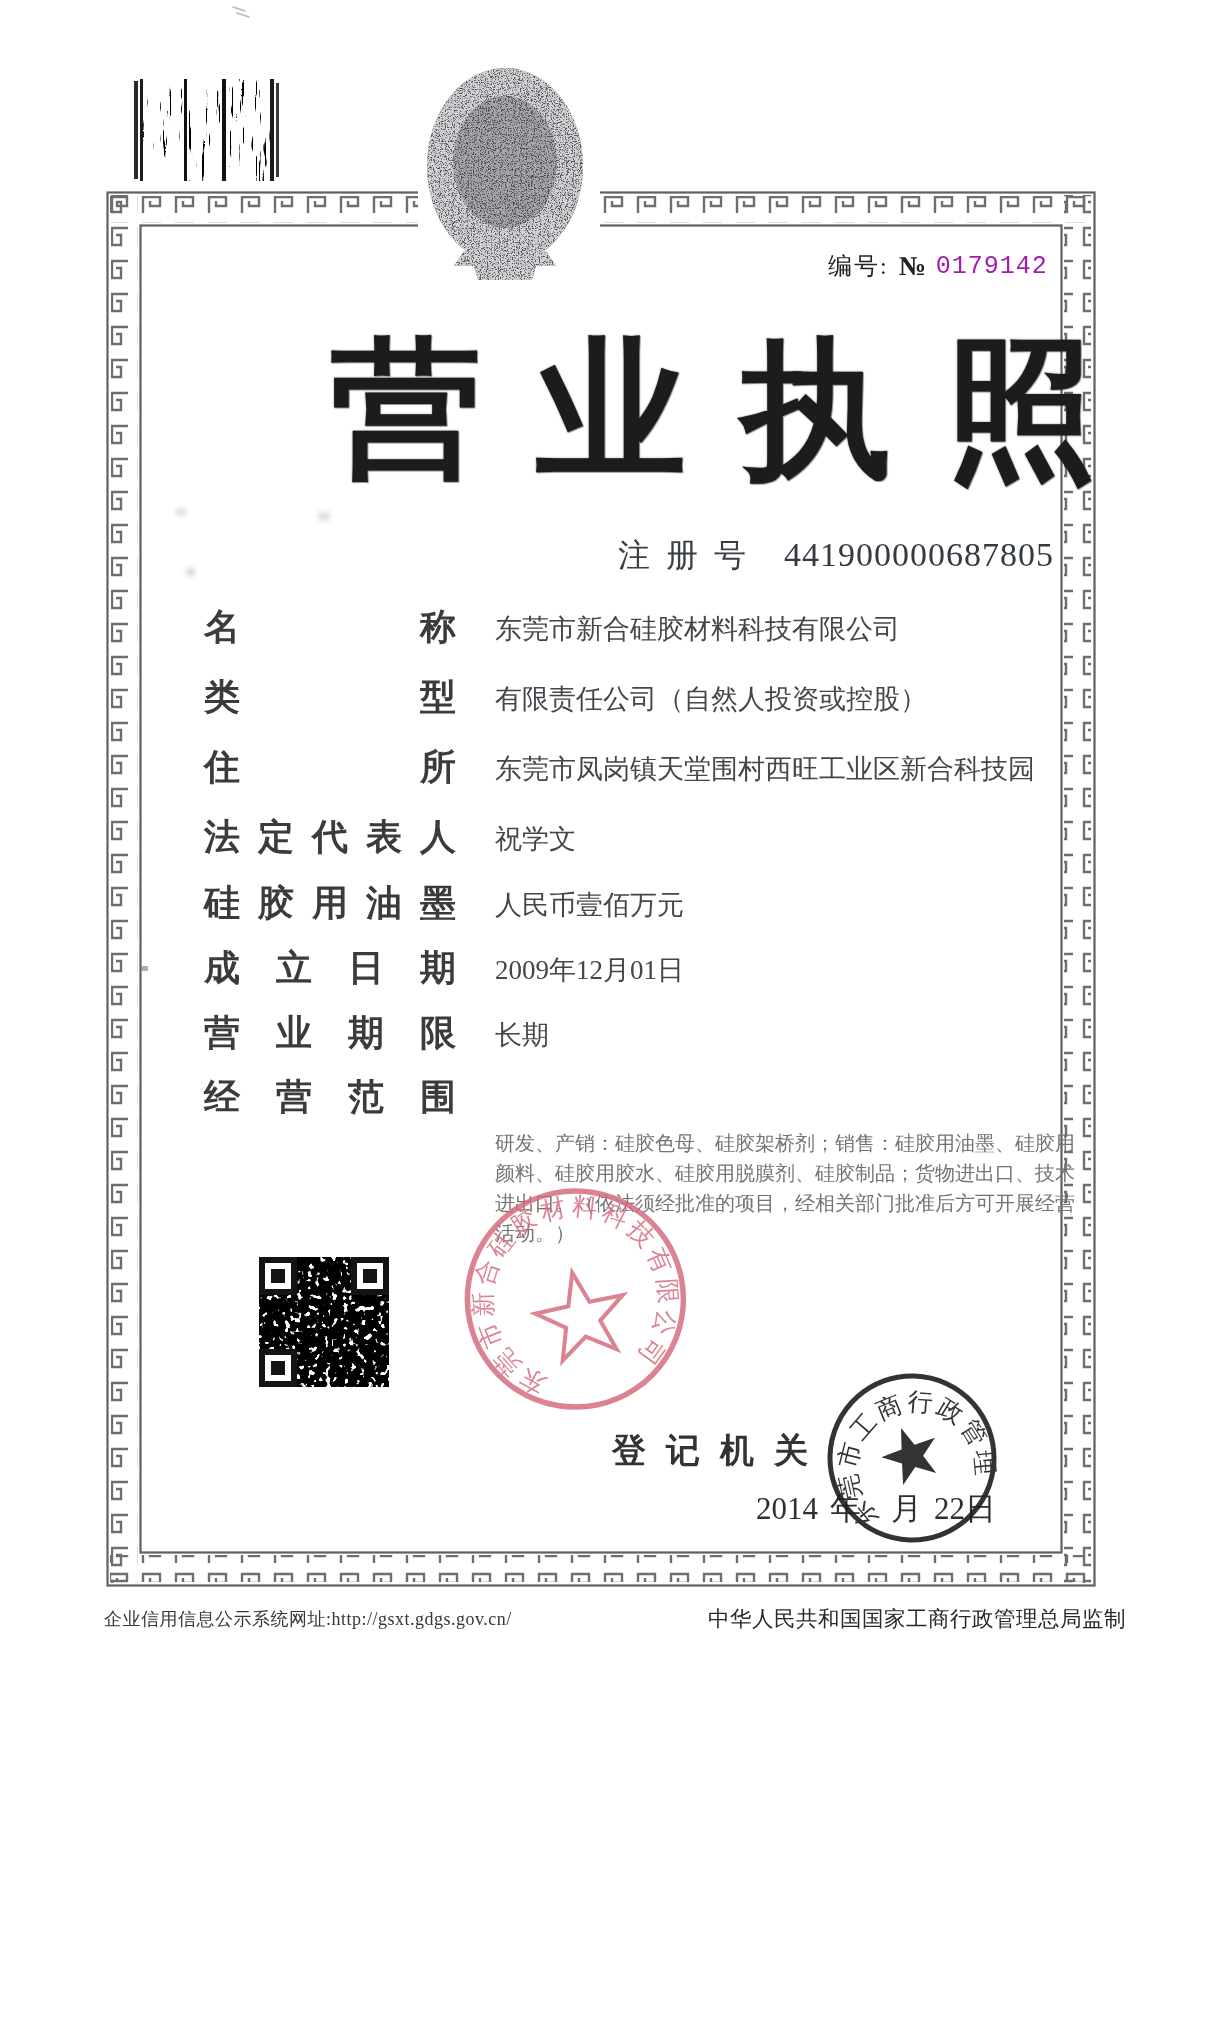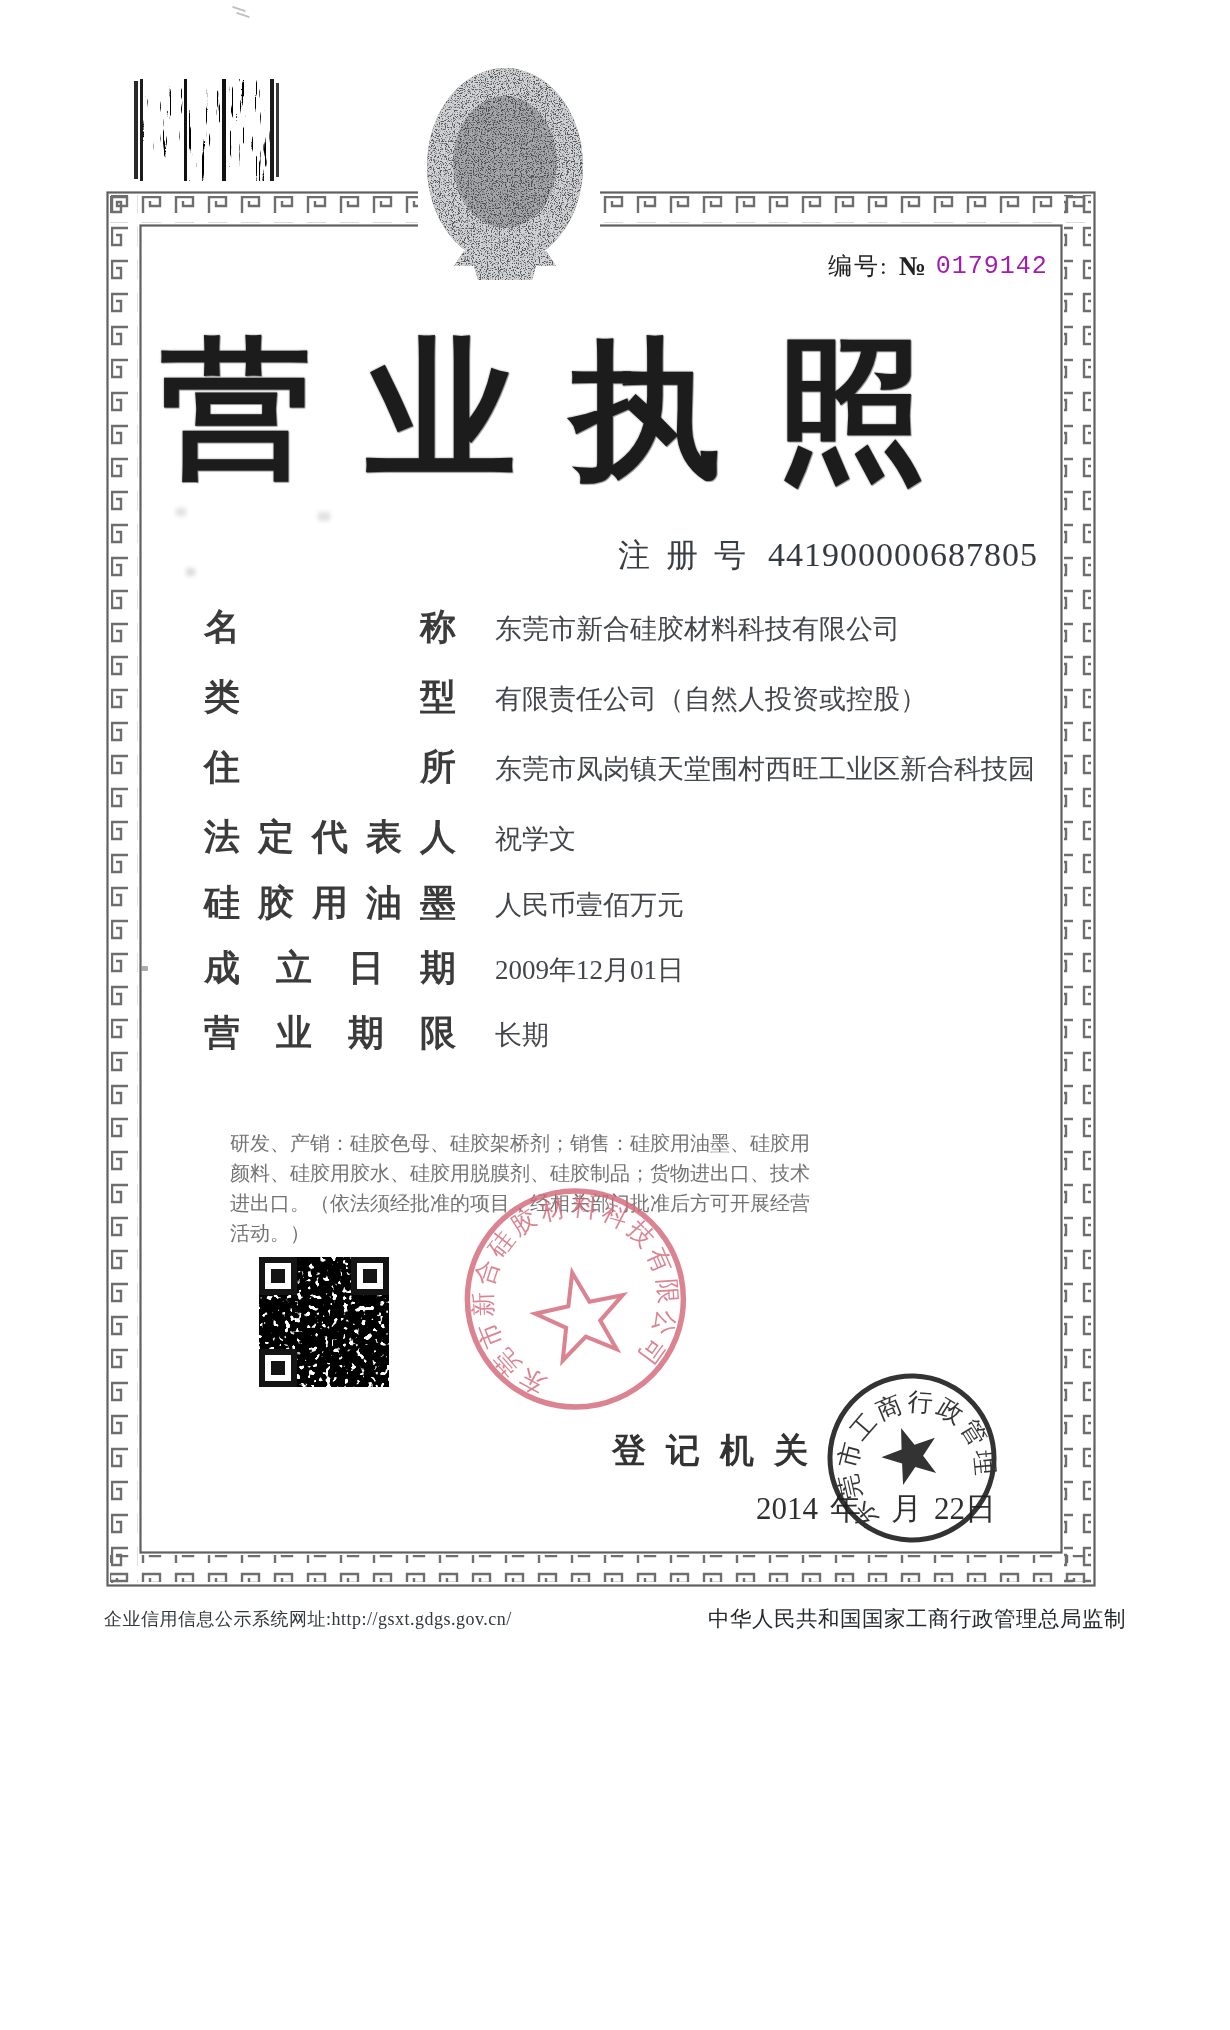--- a/index.html
+++ b/index.html
@@ -8,27 +8,27 @@
     font-family:"Liberation Serif","DejaVu Serif",serif;color:#2e2e2e;
   }
   .abs{position:absolute;}
   
   .serial{left:828px;top:250px;width:260px;display:flex;align-items:center;gap:10px;
     color:#222;}
   .serial .lbl{font-size:24px;letter-spacing:2px;}
   .serial .nomark{font-size:27px;font-weight:bold;}
   .serial .num{font-family:"Liberation Mono","DejaVu Sans Mono",monospace;font-size:25px;letter-spacing:1px;color:#a21caf;}
   
-  .title{left:106px;top:330px;width:990px;text-align:left;font-size:150px;font-weight:700;
+  .title{left:106px;top:330px;width:990px;text-align:right;font-size:150px;font-weight:700;
     letter-spacing:55px;padding-left:55px;color:#1c1c1c;line-height:160px;
     text-shadow:0 0 2px rgba(20,20,20,.6), 1px 1px 0 rgba(40,40,40,.35);}
   
   .regline{left:618px;top:534px;white-space:nowrap;color:#3a3f44;}
   .regline .rl{font-size:32px;letter-spacing:16px;}
-  .regline .rn{font-size:34px;letter-spacing:1px;margin-left:6px;color:#343a40;}
+  .regline .rn{font-size:34px;letter-spacing:1px;margin-left:22px;color:#343a40;}
   
   .row{left:204px;width:880px;display:flex;align-items:flex-start;gap:13px;}
   .flabel{display:inline-block;width:252px;text-align:justify;text-align-last:justify;
     font-size:36px;font-weight:600;color:#3b3b3b;line-height:42px;flex:0 0 252px;}
   .fvalue{margin-left:26px;font-size:27px;color:#43474b;line-height:36px;padding-top:5px;white-space:nowrap;}
   .row.scope .fvalue{white-space:normal;width:582px;font-size:20px;line-height:30px;padding-top:4px;color:#737373;margin-top:48px;}
   
   .registrar{left:612px;top:1428px;font-size:34px;font-weight:600;letter-spacing:20px;color:#333;}
   .dateline{left:756px;top:1488px;font-size:31px;color:#2f2f2f;white-space:nowrap;}
   .dateline .gap{display:inline-block;width:30px;}
@@ -142,20 +142,21 @@
   </div>
   <div class="abs row" style="top:947px">
     <span class="flabel">成立日期</span>
     <span class="fvalue">2009年12月01日</span>
   </div>
   <div class="abs row" style="top:1012px">
     <span class="flabel">营业期限</span>
     <span class="fvalue">长期</span>
   </div>
   <div class="abs row scope" style="top:1076px">
+    <span class="flabel">经营范围</span>
     <span class="fvalue">研发、产销：硅胶色母、硅胶架桥剂；销售：硅胶用油墨、硅胶用颜料、硅胶用胶水、硅胶用脱膜剂、硅胶制品；货物进出口、技术进出口。（依法须经批准的项目，经相关部门批准后方可开展经营活动。）</span>
   </div>
 
   <svg class="abs" style="left:255px;top:1253px" width="138" height="138">
     <rect width="138" height="138" fill="#ffffff"></rect>
     <rect x="4" y="4" width="130" height="130" fill="#161616" filter="url(#qrnoise)"></rect>
     <g fill="#141414">
       <rect x="4" y="4" width="38" height="38"></rect>
         <rect x="96" y="4" width="38" height="38"></rect>
         <rect x="4" y="96" width="38" height="38"></rect>

